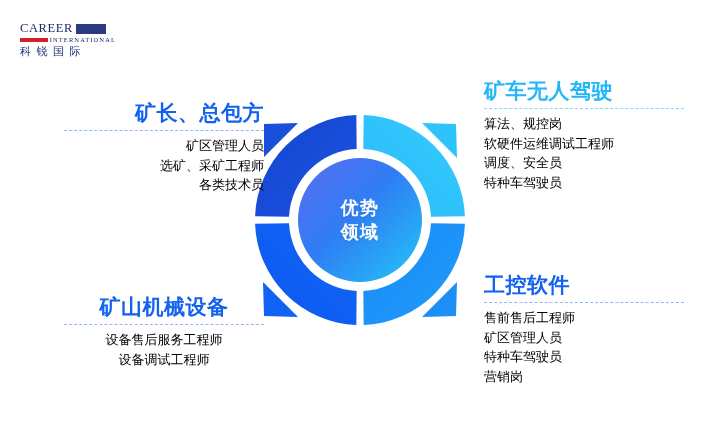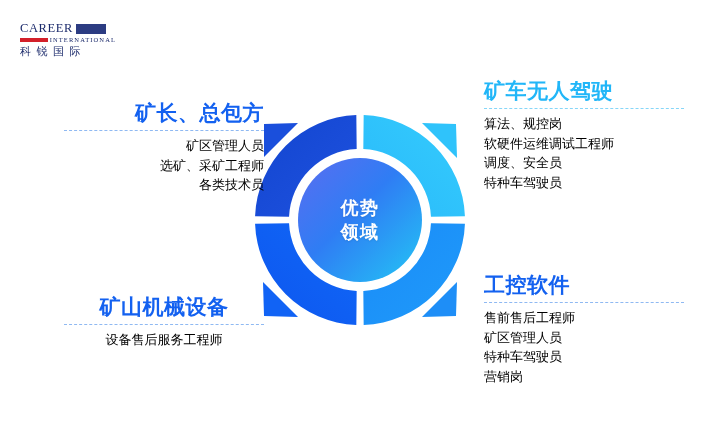--- a/index.html
+++ b/index.html
@@ -240,20 +240,21 @@
       <li>调度、安全员</li>
       <li>特种车驾驶员</li>
     </ul>
   </div>
 
   <div class="block block-left" id="block-bl">
     <div class="block-title title-blue">矿山机械设备</div>
     <div class="divider"></div>
     <ul>
       <li>设备售后服务工程师</li>
+      <li>设备调试工程师</li>
     </ul>
   </div>
 
   <div class="block block-right" id="block-br">
     <div class="block-title title-blue">工控软件</div>
     <div class="divider"></div>
     <ul>
       <li>售前售后工程师</li>
       <li>矿区管理人员</li>
       <li>特种车驾驶员</li>

